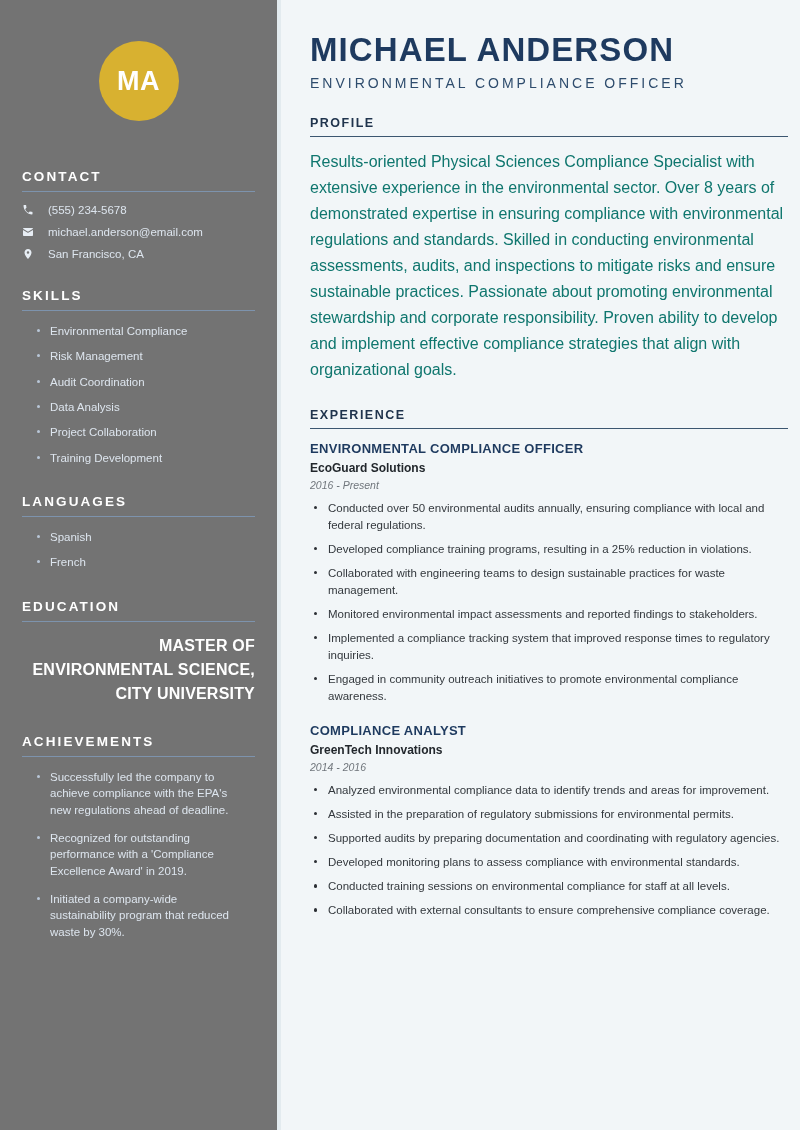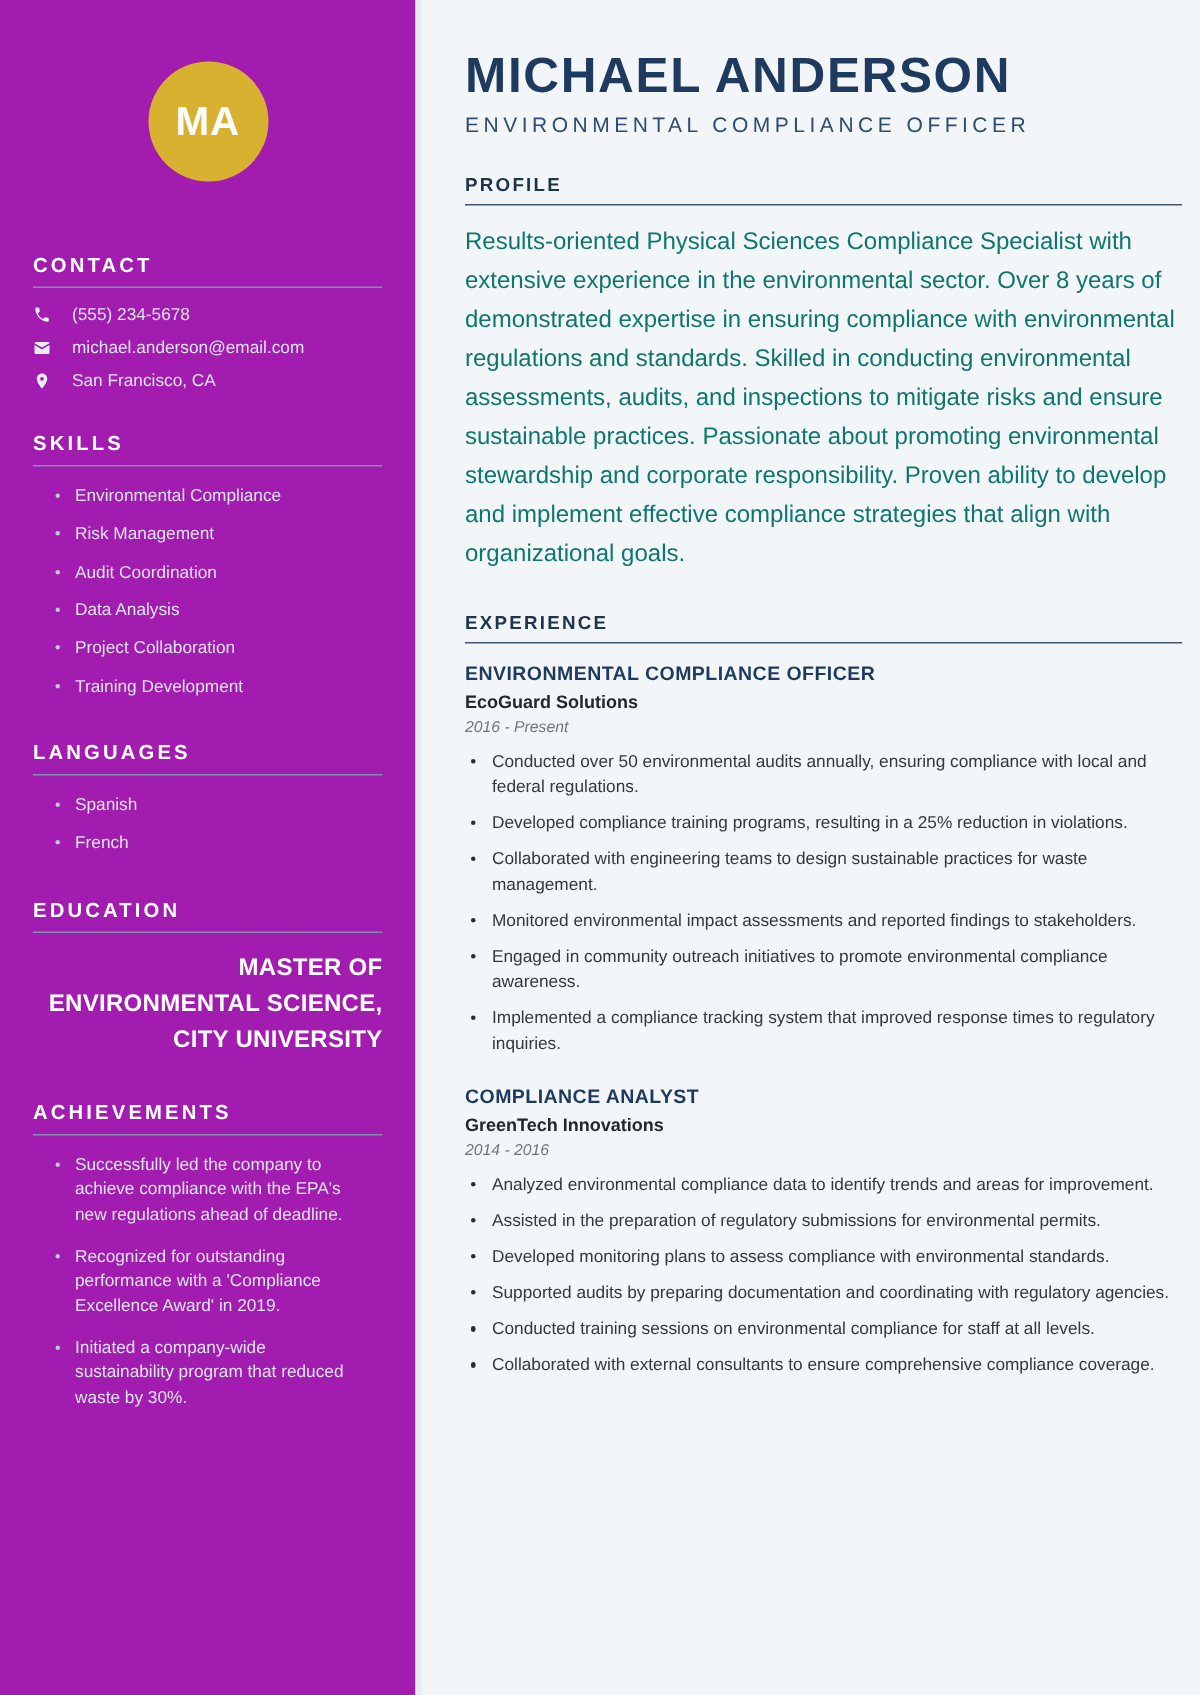--- a/index.html
+++ b/index.html
@@ -19,21 +19,21 @@
     height: 1130px;
     display: flex;
     background: #f2f6f8;
   }
 
   
   .sidebar {
     width: 277px;
     min-width: 277px;
     height: 1130px;
-    background: #a21caf;
+    background: #737373;
     box-sizing: border-box;
     padding: 0 22px;
     position: relative;
   }
   .sidebar::after {
     content: "";
     position: absolute;
     right: -4px;
     top: 0;
     width: 4px;
@@ -326,34 +326,34 @@
 
       <div class="job">
         <h3 class="job-role">ENVIRONMENTAL COMPLIANCE OFFICER</h3>
         <div class="job-company">EcoGuard Solutions</div>
         <div class="job-dates">2016 - Present</div>
         <ul class="job-bullets">
           <li>Conducted over 50 environmental audits annually, ensuring compliance with local and federal regulations.</li>
           <li>Developed compliance training programs, resulting in a 25% reduction in violations.</li>
           <li>Collaborated with engineering teams to design sustainable practices for waste management.</li>
           <li>Monitored environmental impact assessments and reported findings to stakeholders.</li>
+          <li>Implemented a compliance tracking system that improved response times to regulatory inquiries.</li>
           <li>Engaged in community outreach initiatives to promote environmental compliance awareness.</li>
-          <li>Implemented a compliance tracking system that improved response times to regulatory inquiries.</li>
         </ul>
       </div>
 
       <div class="job">
         <h3 class="job-role">COMPLIANCE ANALYST</h3>
         <div class="job-company">GreenTech Innovations</div>
         <div class="job-dates">2014 - 2016</div>
         <ul class="job-bullets">
           <li>Analyzed environmental compliance data to identify trends and areas for improvement.</li>
           <li>Assisted in the preparation of regulatory submissions for environmental permits.</li>
+          <li>Supported audits by preparing documentation and coordinating with regulatory agencies.</li>
           <li>Developed monitoring plans to assess compliance with environmental standards.</li>
-          <li>Supported audits by preparing documentation and coordinating with regulatory agencies.</li>
           <li>Conducted training sessions on environmental compliance for staff at all levels.</li>
           <li>Collaborated with external consultants to ensure comprehensive compliance coverage.</li>
         </ul>
       </div>
 
     </section>
   </main>
 
 </div>
 

